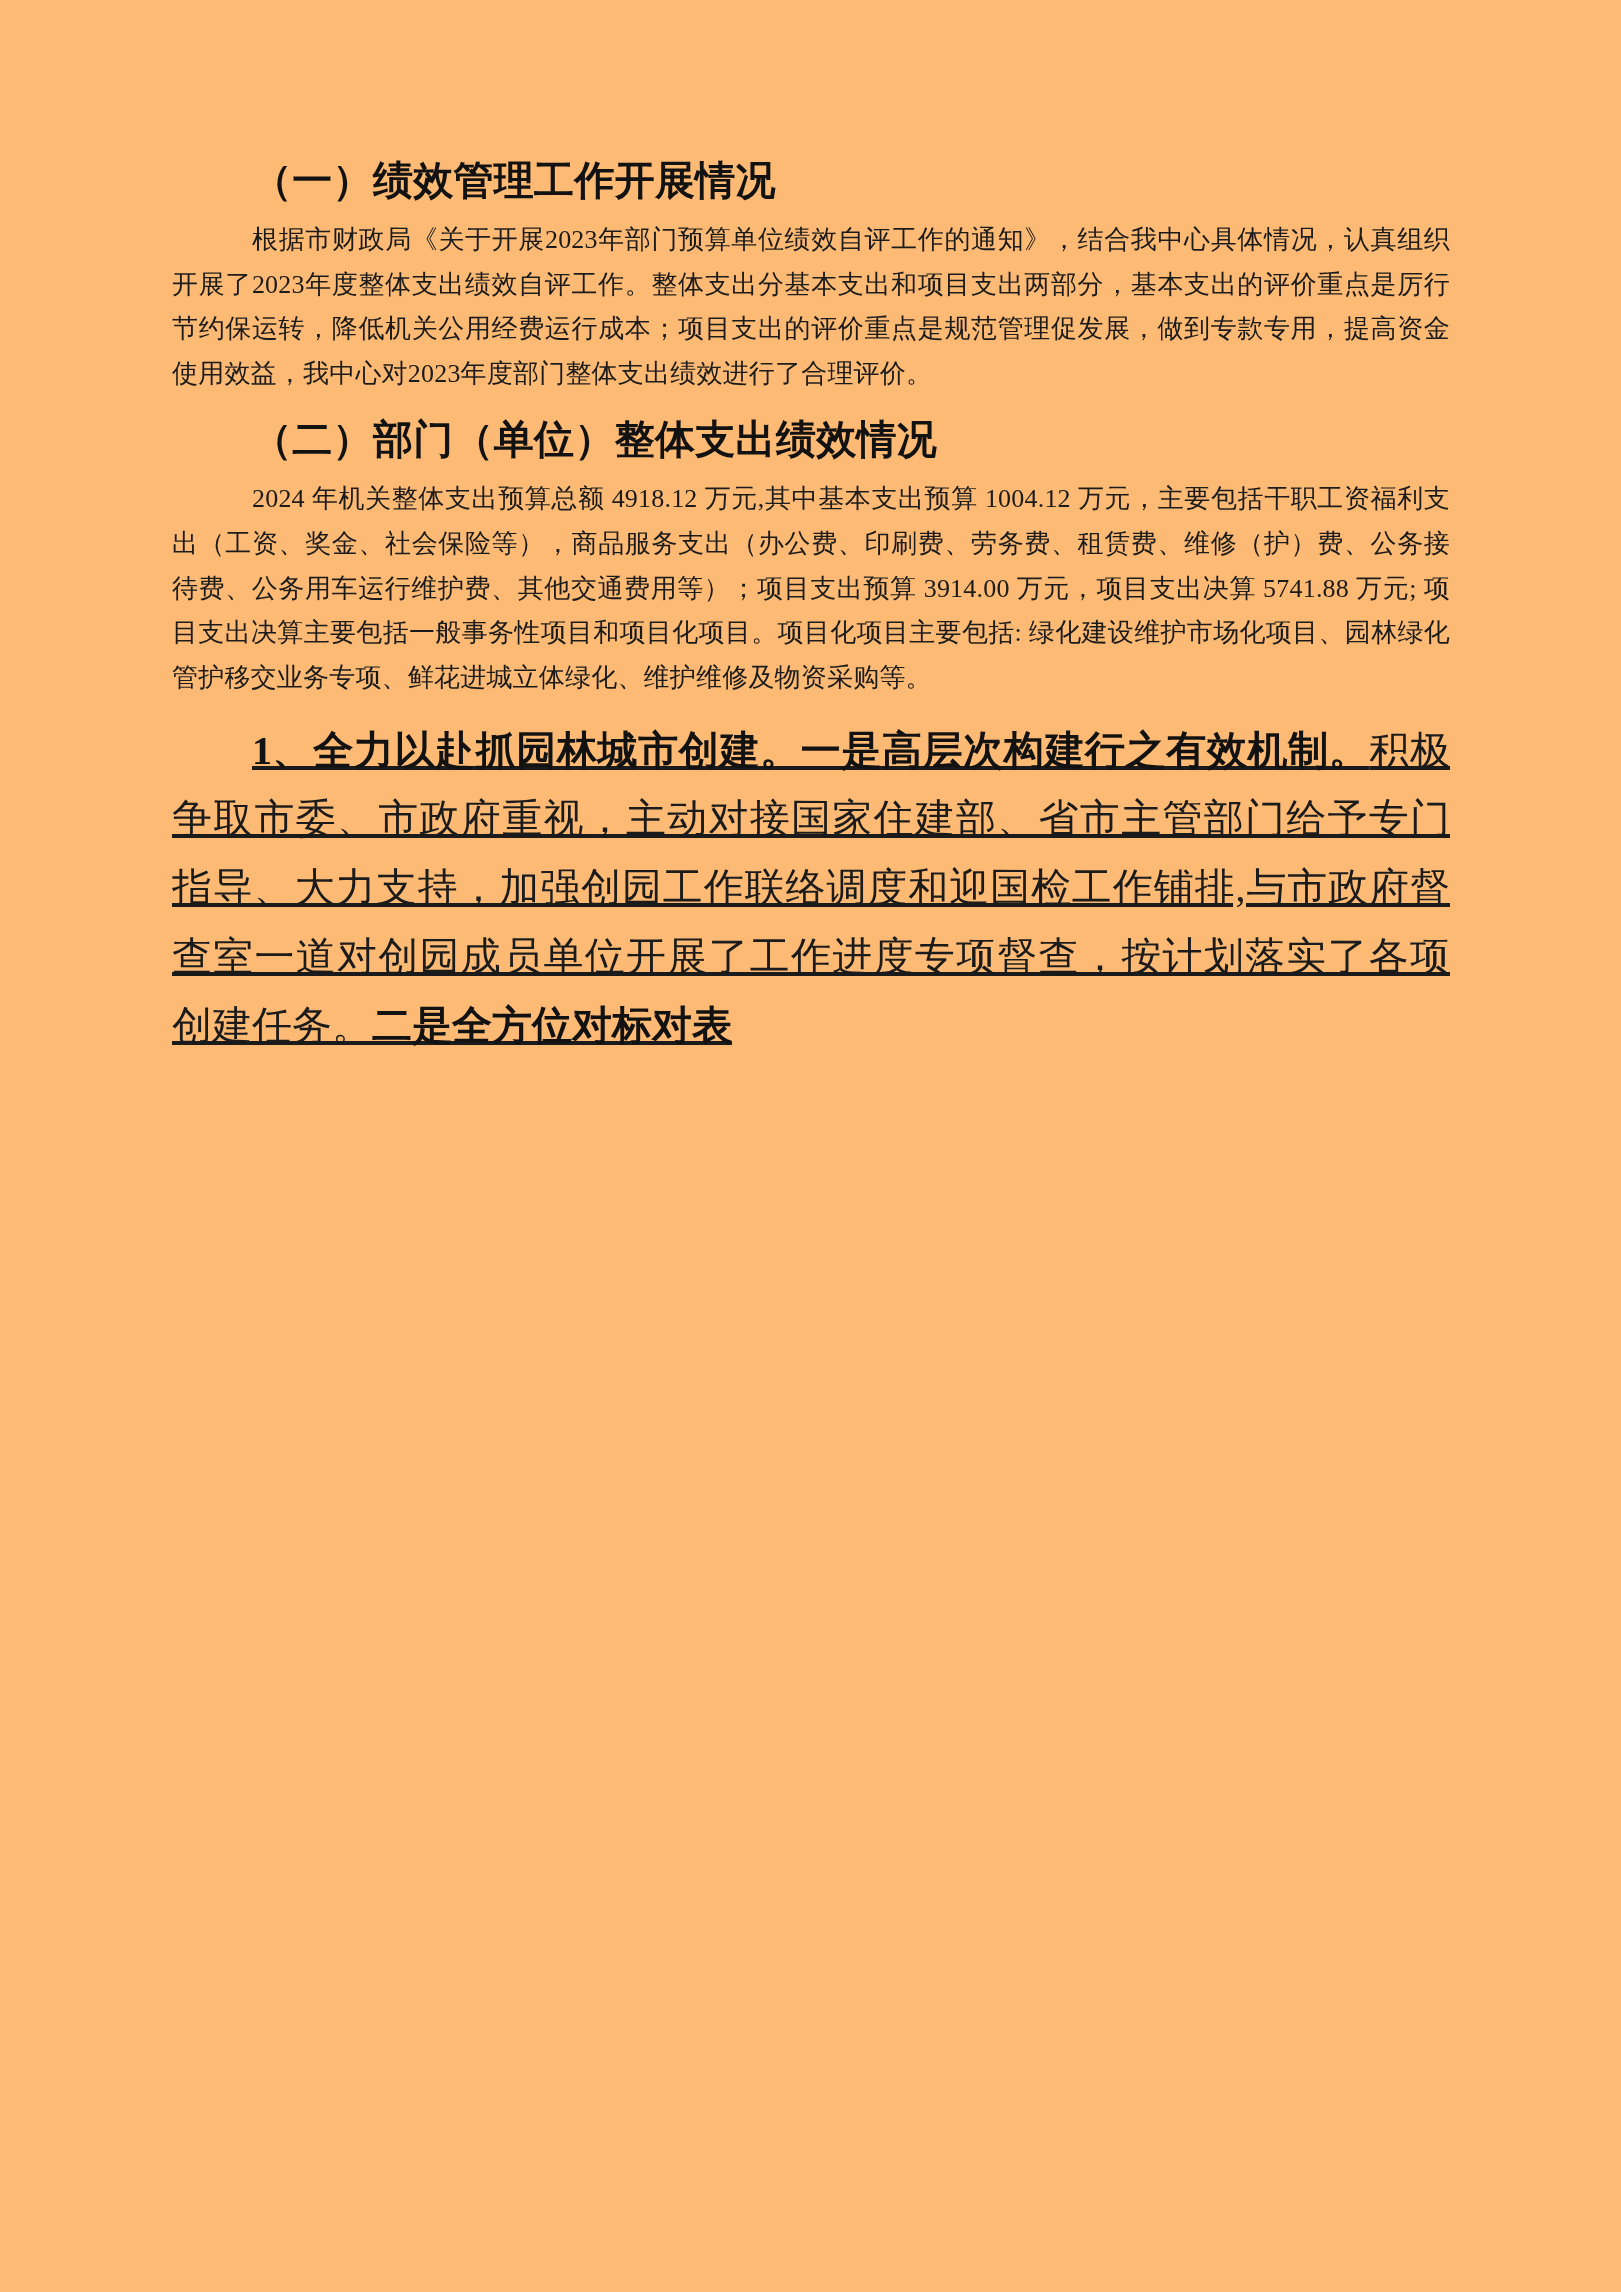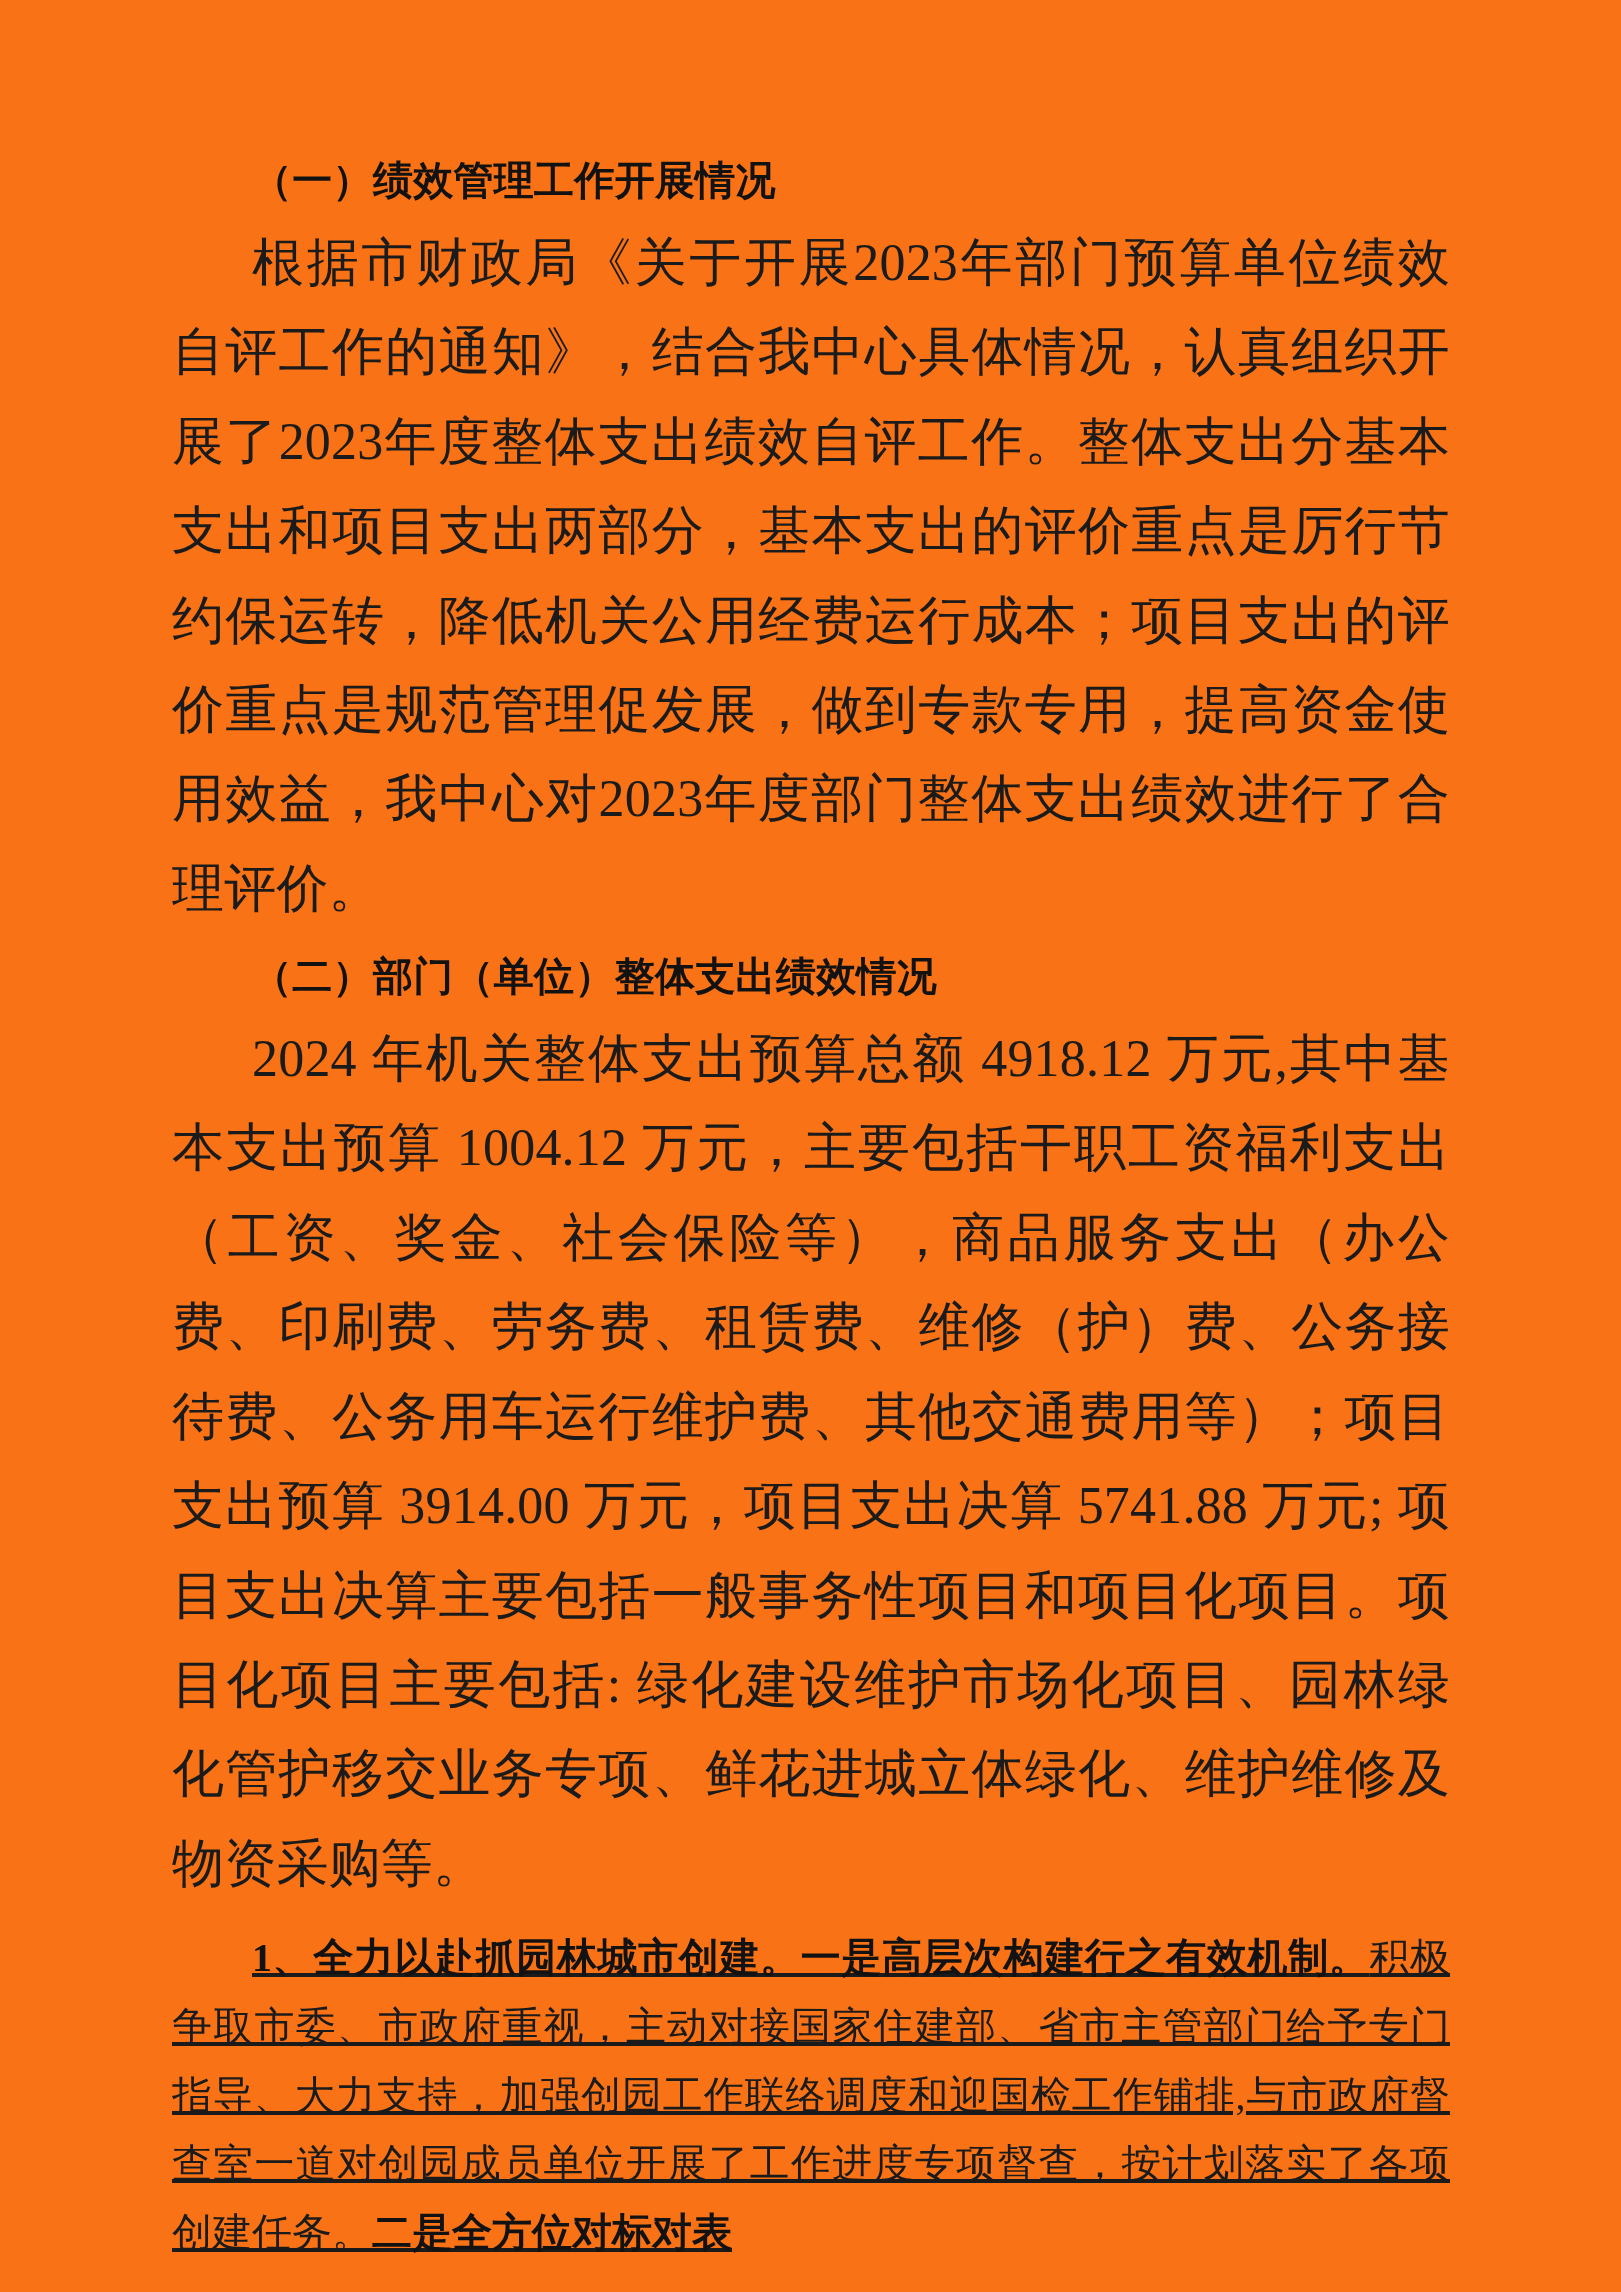--- a/index.html
+++ b/index.html
@@ -13,27 +13,27 @@
     font-family: "Liberation Serif", "DejaVu Serif", serif;
     color: #1a1a1a;
     -webkit-font-smoothing: antialiased;
   }
   .page {
     position: relative;
     width: 1621px;
     height: 2293px;
     box-sizing: border-box;
     padding: 147px 68px 118px 172px;
-    background: #f97316;
+    background: #fdba74;
   }
   .doc-body {
     width: 1278px;
   }
   .para {
-    font-size: 52px;
+    font-size: 26px;
     line-height: 1.72;
     text-align: justify;
     text-justify: inter-ideograph;
     margin: 0 0 2px 0;
     letter-spacing: 0.2px;
     color: #1b1b1b;
   }
   .indent {
     text-indent: 80px;
   }

